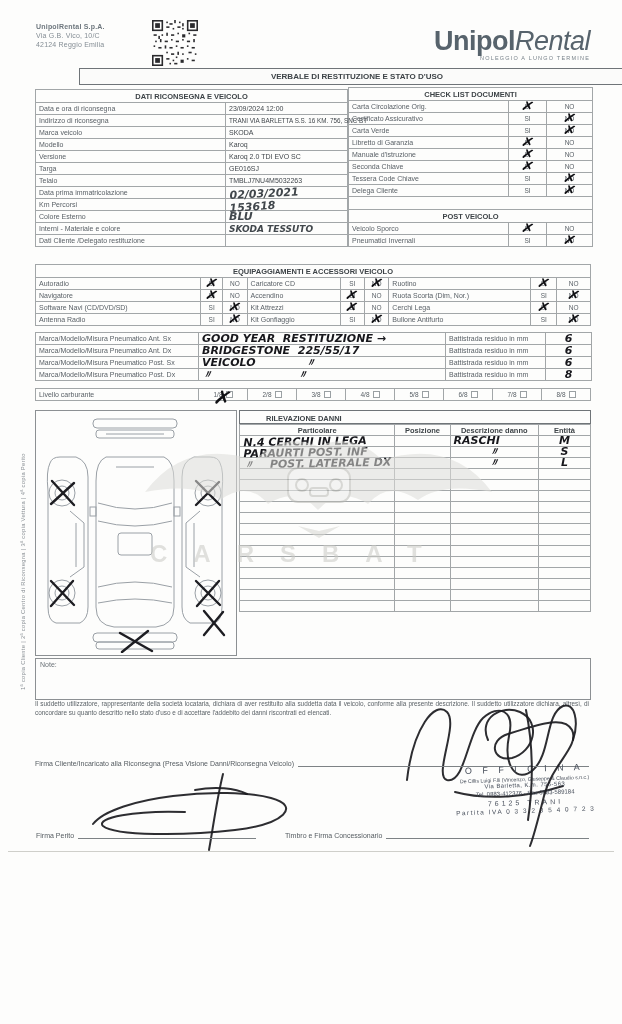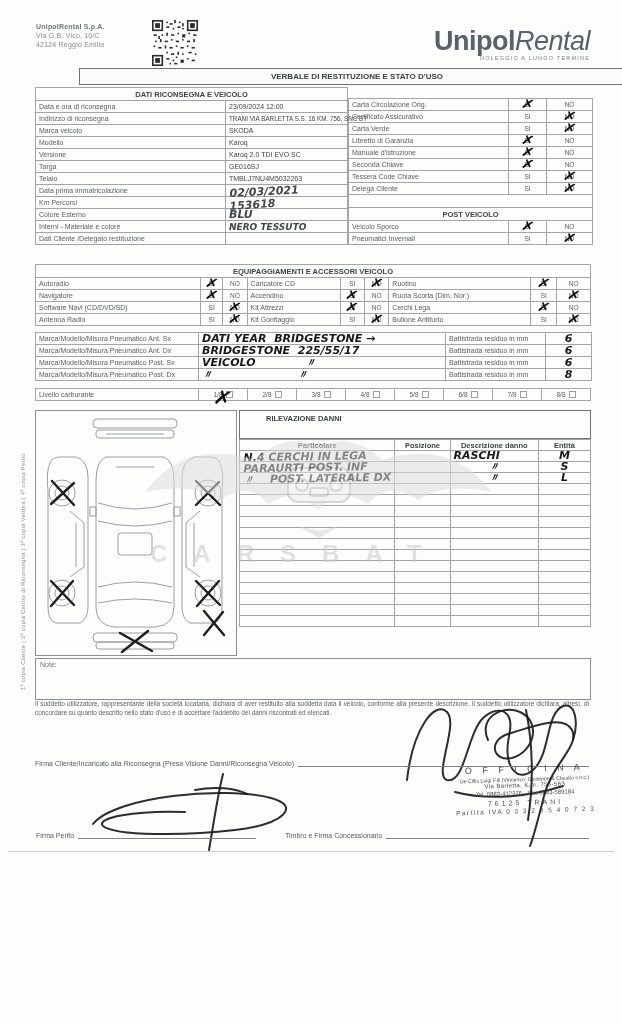--- a/index.html
+++ b/index.html
@@ -23,21 +23,21 @@
   td.cc{text-align:center;font-size:6.5px;padding:0 1px;}
   td.blankcol{border-top:none;border-bottom:none;}
   .hw{font-family:"DejaVu Sans",sans-serif;font-style:italic;font-weight:bold;
       font-size:11px;color:#17171c;line-height:10px;}
   .pre{white-space:pre;}
   .mk{position:absolute;left:50%;top:50%;transform:translate(-50%,-56%) rotate(9deg) scaleX(1.25);
       font-family:"DejaVu Sans",sans-serif;font-weight:bold;font-size:13px;color:#101014;pointer-events:none;}
   .mk.big{font-size:20px;transform:translate(-50%,-38%) rotate(12deg) scaleX(1.1);}
   .cb{display:inline-block;width:5px;height:5px;border:1px solid #9aa0a3;vertical-align:-1px;margin-left:3px;background:#fff;}
   
-  .dmg-title{border:1px solid #6f7478;font-size:7.5px;font-weight:bold;color:#3d4347;padding:3px 0 15px 26px;}
+  .dmg-title{border:1px solid #6f7478;font-size:7.5px;font-weight:bold;color:#3d4347;padding:3px 0 0 26px;}
   .dmg td{height:10px;}
   
   .notebox{border:1px solid #8c9093;height:36px;font-size:7px;color:#6b7277;padding:2px 4px;}
   .decl{font-size:6.4px;line-height:8.6px;color:#5c6368;text-align:justify;}
   
   .sigrow{display:flex;align-items:flex-end;font-size:7px;color:#555c61;}
   .sigline{flex:1;border-bottom:1px solid #7d8285;height:8px;margin-left:4px;}
   .stamp{color:#49505c;transform:rotate(-2deg);text-align:center;line-height:1.3;}
   .stamp .s1{font-size:9px;letter-spacing:4px;}
   .stamp .s2{font-size:5.2px;}
@@ -202,36 +202,39 @@
       <tr>
             <td>Km Percorsi</td>
             <td class="val hw" style="transform:rotate(-4deg);">153618</td>
           </tr>
       <tr>
             <td>Colore Esterno</td>
             <td class="val hw">BLU</td>
           </tr>
       <tr>
             <td>Interni - Materiale e colore</td>
-            <td class="val hw" style="font-size:9px;">NERO TESSUTO</td>
+            <td class="val hw" style="font-size:9px;">SKODA TESSUTO</td>
           </tr>
       <tr>
             <td>Dati Cliente /Delegato restituzione</td>
             <td class="val"></td>
           </tr>
     </tbody>
       </table>
 
     <table style="width:244px;">
       <colgroup>
           <col style="width:160px">
           <col style="width:38px">
           <col style="width:46px">
         </colgroup>
       <tbody>
+          <tr>
+            <td class="hdr" colspan="3">CHECK LIST DOCUMENTI</td>
+          </tr>
       <tr>
             <td>Carta Circolazione Orig.</td>
             <td class="cc"><span>SI</span><span class="mk">✗</span></td>
             <td class="cc">NO</td>
           </tr>
       <tr>
             <td>Certificato Assicurativo</td>
             <td class="cc">SI</td>
             <td class="cc"><span>NO</span><span class="mk">✗</span></td>
           </tr>
@@ -351,21 +354,21 @@
   <table class="abs" style="left:35px;top:332px;width:556px;">
     <colgroup>
         <col style="width:163px">
         <col style="width:247px">
         <col style="width:100px">
         <col style="width:46px">
       </colgroup>
     <tbody>
         <tr>
           <td>Marca/Modello/Misura Pneumatico Ant. Sx</td>
-          <td class="hw pre">DATI YEAR  BRIDGESTONE →</td>
+          <td class="hw pre">GOOD YEAR  RESTITUZIONE →</td>
           <td>Battistrada residuo in mm</td>
           <td class="hw" style="text-align:center;">6</td>
         </tr>
     <tr>
           <td>Marca/Modello/Misura Pneumatico Ant. Dx</td>
           <td class="hw pre">BRIDGESTONE  225/55/17</td>
           <td>Battistrada residuo in mm</td>
           <td class="hw" style="text-align:center;">6</td>
         </tr>
     <tr>

